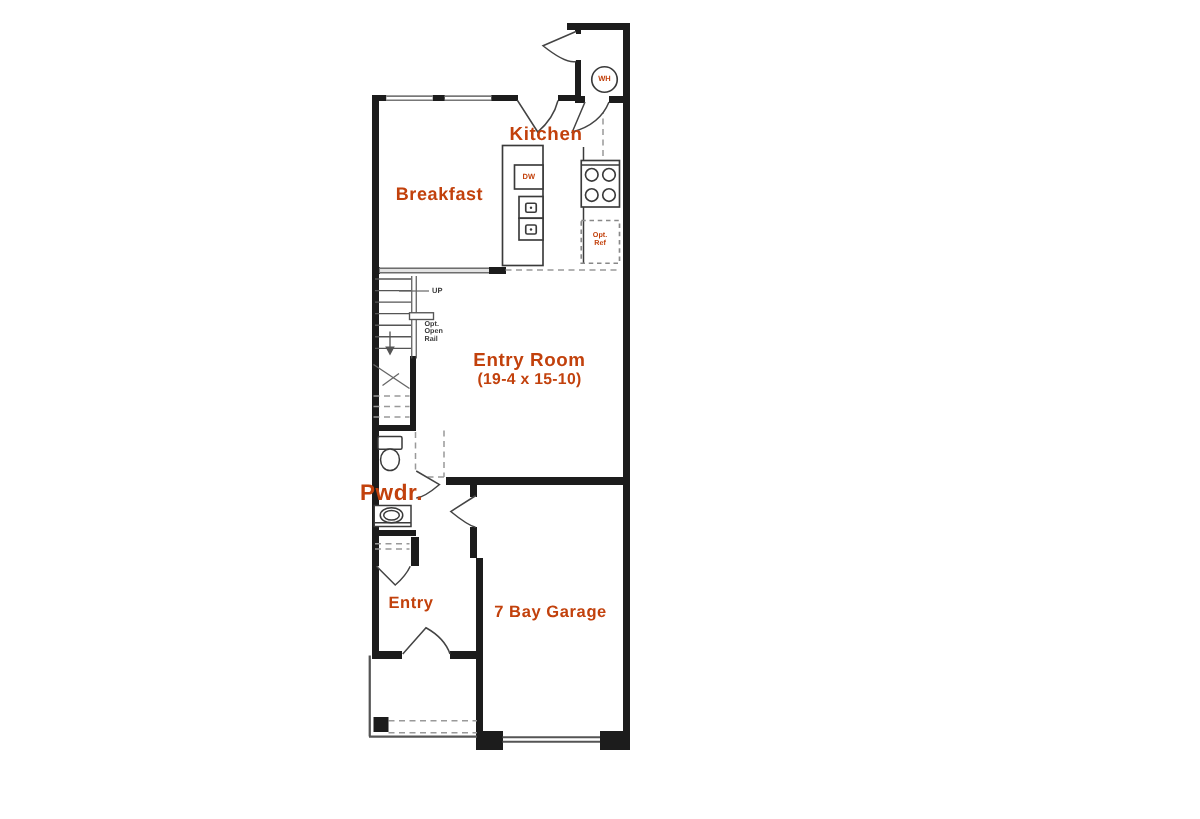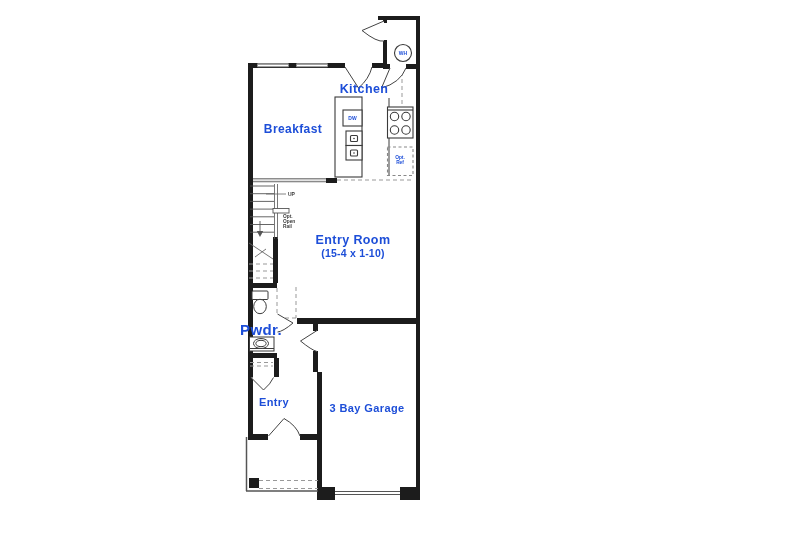--- a/index.html
+++ b/index.html
@@ -3,21 +3,21 @@
 <meta charset="utf-8">
 <style>
   html,body{margin:0;padding:0;background:#fff;}
   #canvas{
     position:relative;width:800px;height:546px;background:#ffffff;overflow:hidden;
     font-family:"Liberation Sans","DejaVu Sans",sans-serif;
   }
   #plan-svg{position:absolute;left:0;top:0;}
   .lbl{
     position:absolute;transform:translate(-50%,-50%);
-    color:#1d4ed8;font-weight:600;white-space:nowrap;letter-spacing:.4px;text-align:center;
+    color:#c2410c;font-weight:600;white-space:nowrap;letter-spacing:.4px;text-align:center;
   }
   .lbl-left{
     position:absolute;color:#3a3a3a;font-weight:600;white-space:nowrap;letter-spacing:.2px;
   }
   .room{font-size:12px;}
   .room-lg{font-size:12.5px;}
   .dims{font-size:10.5px;font-weight:600;letter-spacing:.2px;}
   .tiny{font-size:5px;letter-spacing:0;}
   .micro{font-size:4.8px;line-height:5px;letter-spacing:0;}
 </style>
@@ -169,27 +169,27 @@
       <line x1="335" y1="491.5" x2="400" y2="491.5" stroke-width="1.2"></line>
       <line x1="335" y1="494.5" x2="400" y2="494.5" stroke-width="1.2"></line>
     </g>
   </svg>
 
   <div class="lbl room" style="left:293px;top:129px">Breakfast</div>
 
   <div class="lbl room-lg" style="left:364px;top:89px">Kitchen</div>
 
   <div class="lbl room-lg" style="left:353px;top:240px">Entry Room</div>
-  <div class="lbl dims" style="left:353px;top:253px">(15-4 x 1-10)</div>
+  <div class="lbl dims" style="left:353px;top:253px">(19-4 x 15-10)</div>
 
   <div class="lbl" style="left:261px;top:329px;font-size:15px">Pwdr.</div>
 
   <div class="lbl" style="left:274px;top:402px;font-size:11px">Entry</div>
 
-  <div class="lbl" style="left:367px;top:408px;font-size:11px">3 Bay Garage</div>
+  <div class="lbl" style="left:367px;top:408px;font-size:11px">7 Bay Garage</div>
 
   <div class="lbl tiny" style="left:403px;top:53px">WH</div>
 
   <div class="lbl tiny" style="left:352.5px;top:118px">DW</div>
 
   <div class="lbl-left tiny" style="left:288px;top:191px">UP</div>
 
   <div class="lbl-left micro" style="left:283px;top:214px">
     <div>Opt.</div>
     <div>Open</div>

